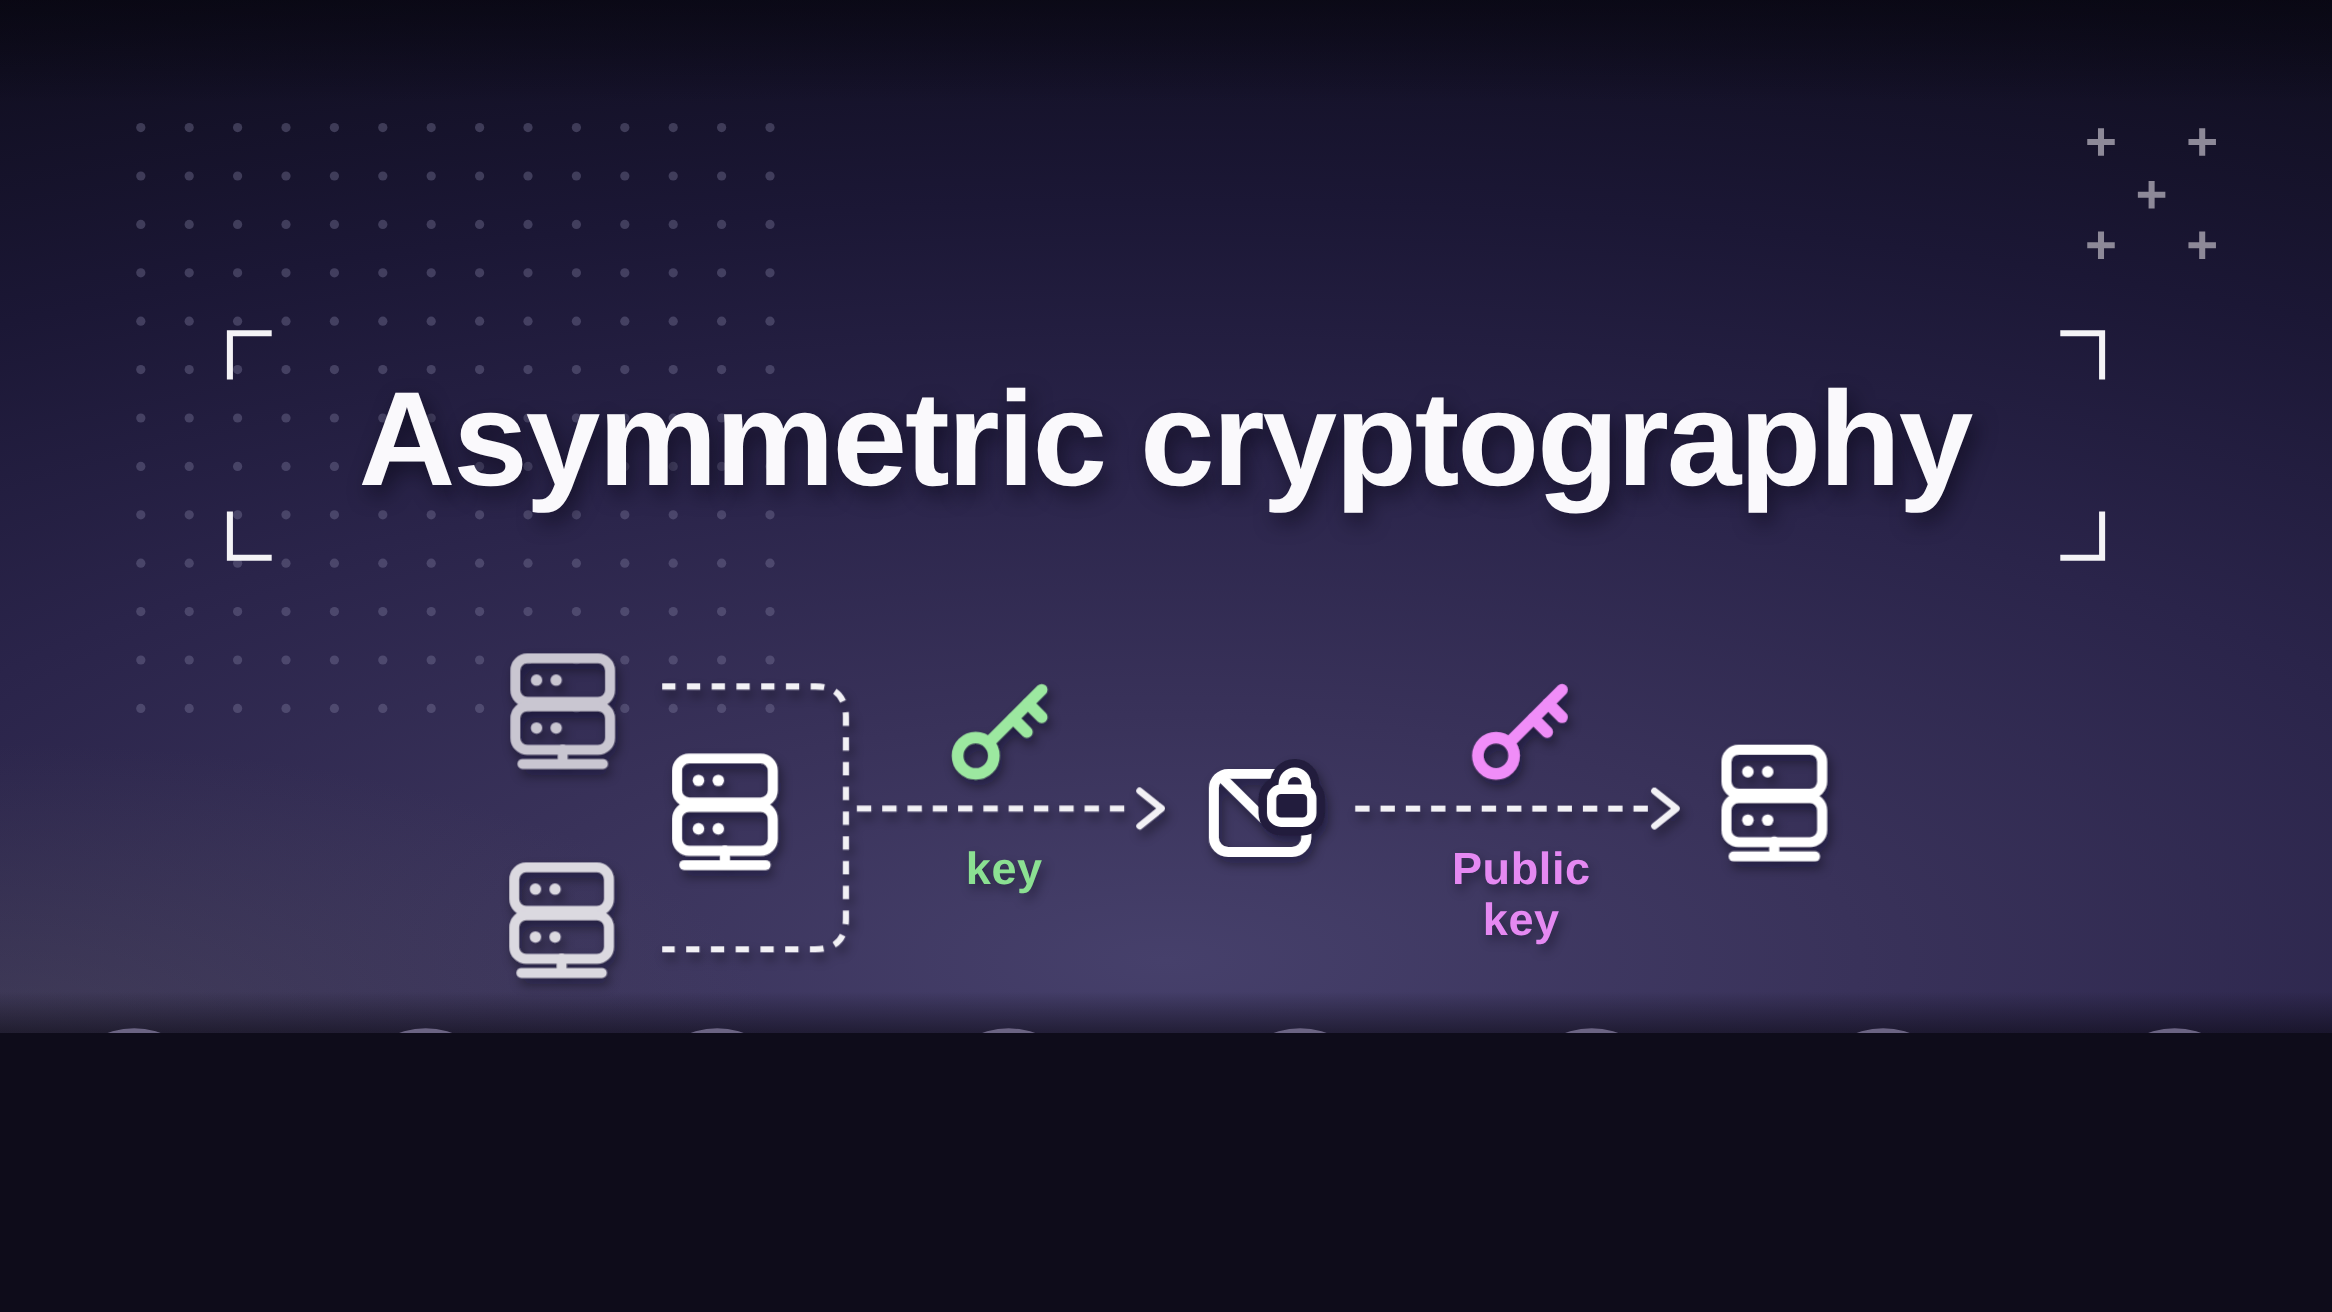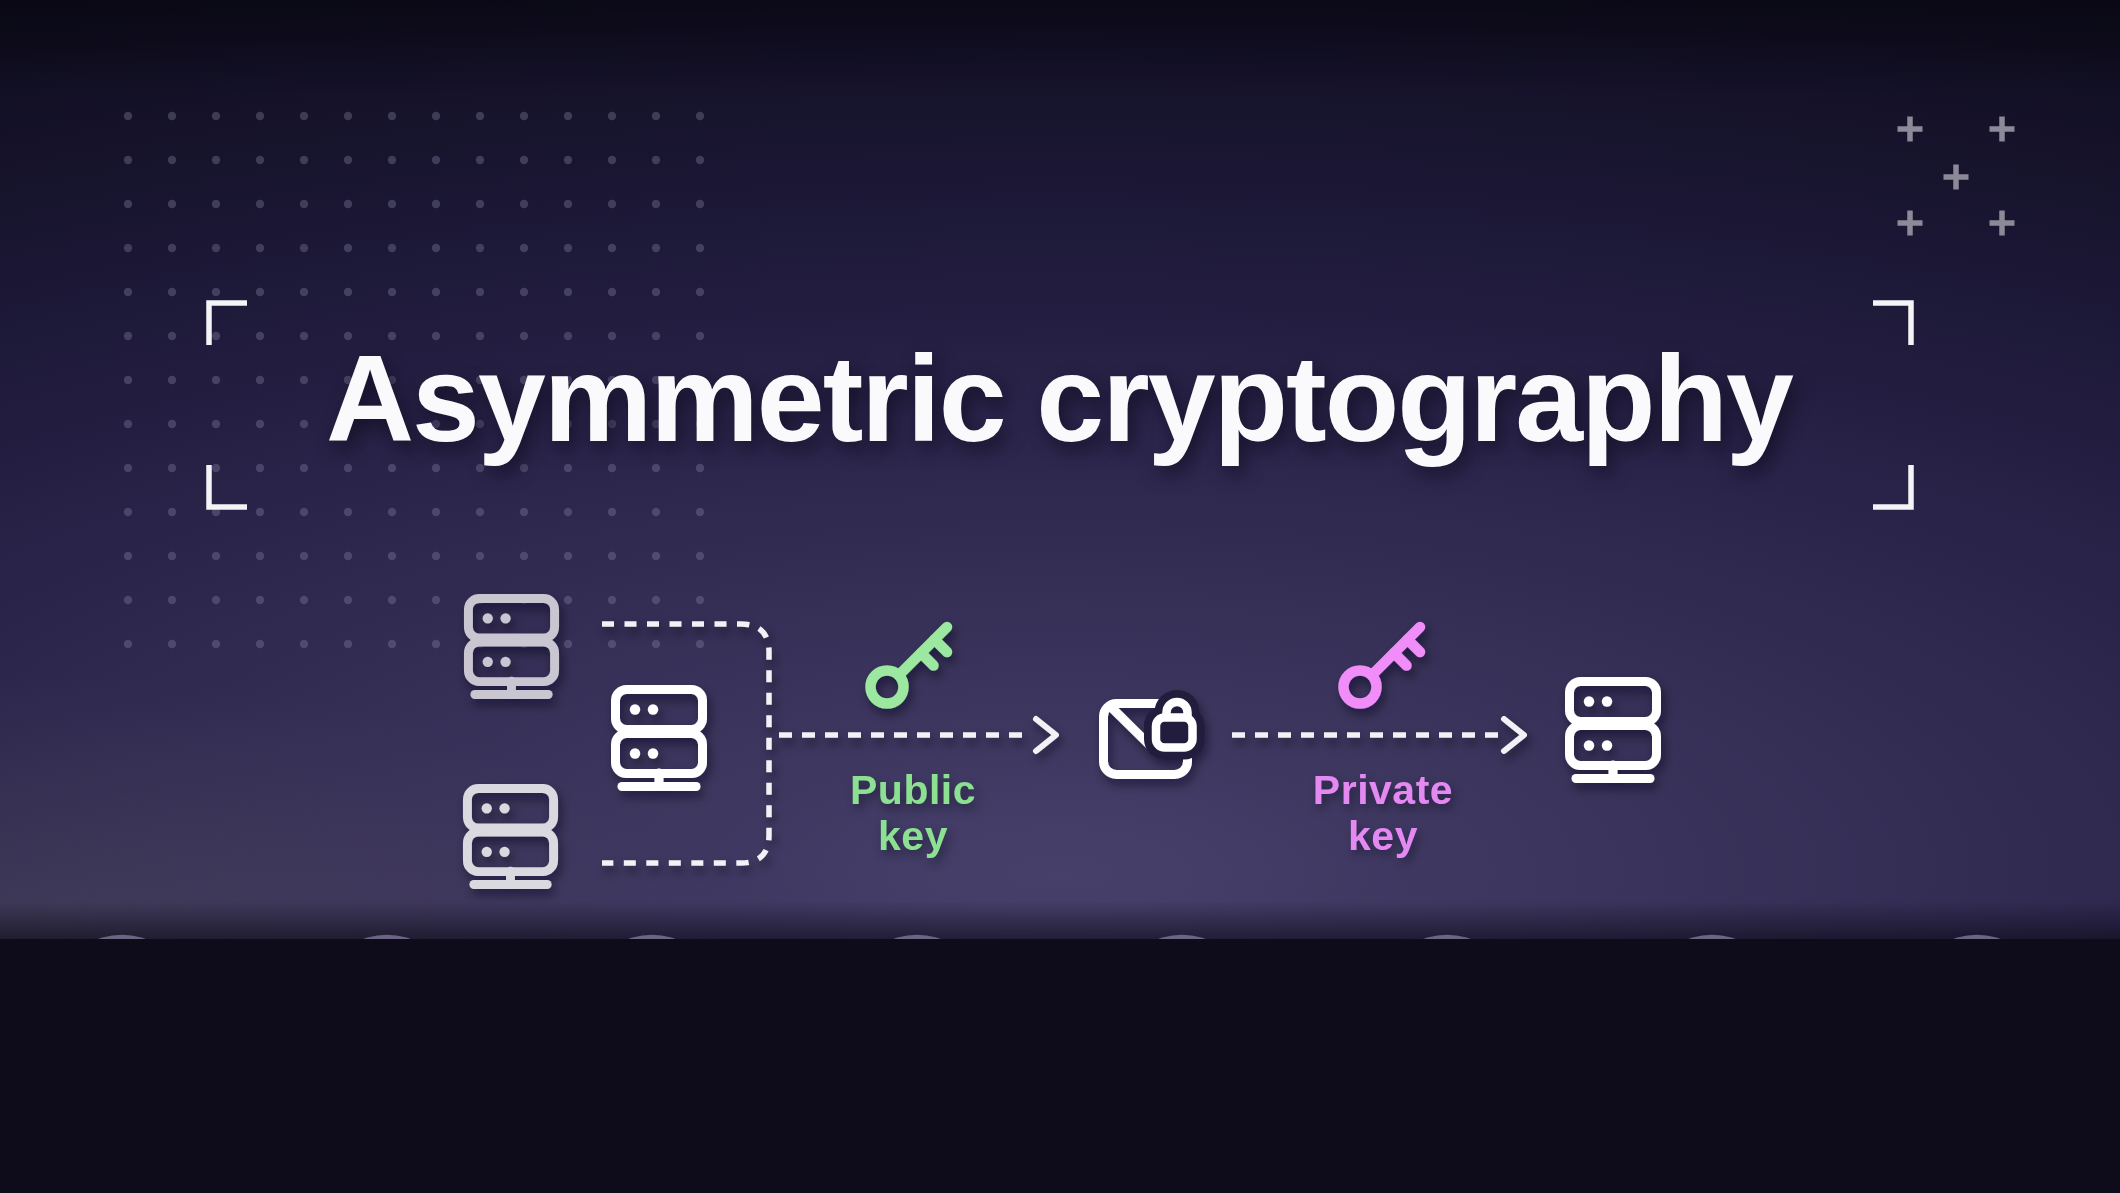--- a/index.html
+++ b/index.html
@@ -328,22 +328,21 @@
 
       <g transform="translate(1563,679)" style="color:var(--c-white,#ffffff)">
         <use href="#sym-server" xlink:href="#sym-server" width="100" height="104"></use>
       </g>
     </g>
   </svg>
 
   <h1 class="title">Asymmetric cryptography</h1>
 
   <div class="key-label green">
+    <span>key</span>
+  </div>
+
+  <div class="key-label pink">
     <span>Public</span>
     <span>key</span>
   </div>
 
-  <div class="key-label pink">
-    <span>Private</span>
-    <span>key</span>
-  </div>
-
 </div>
 
 </body></html>

